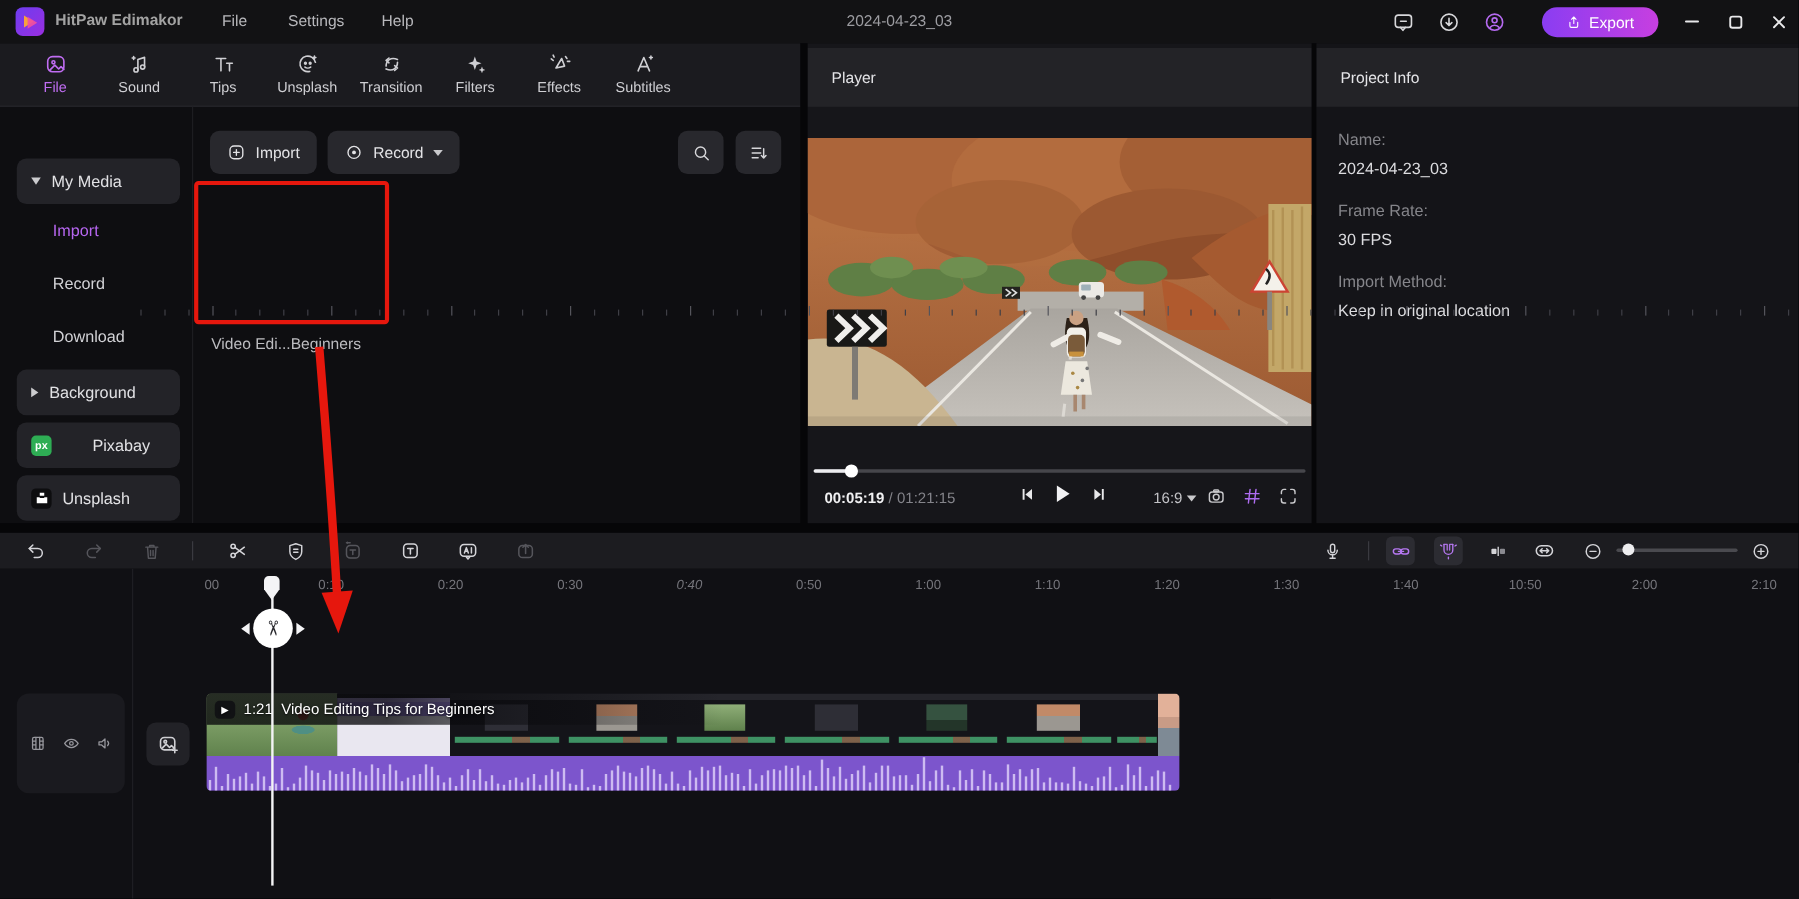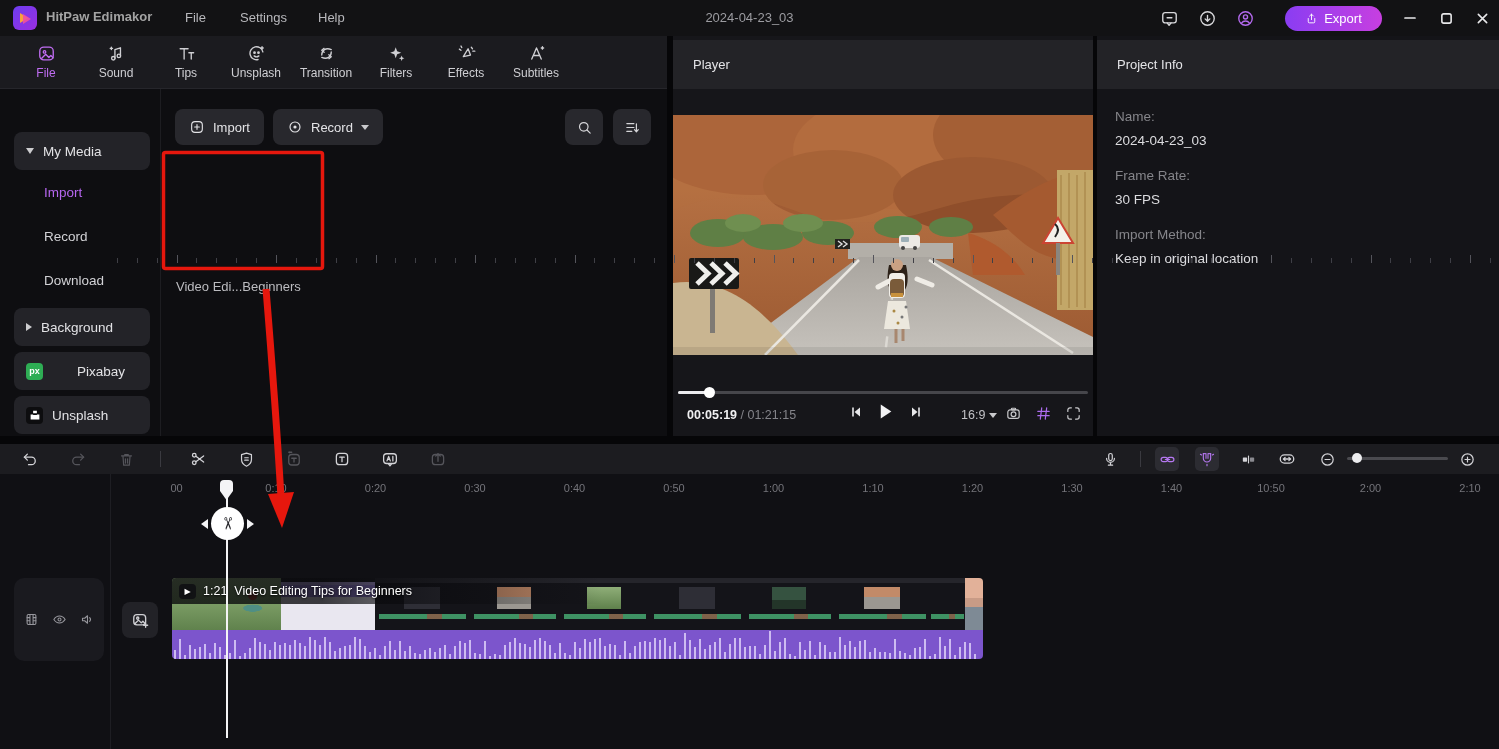--- a/index.html
+++ b/index.html
@@ -573,21 +573,21 @@
     </div>
   </div>
 
   <div id="timeline">
     <div id="tl-divider"></div>
     <div id="ruler" class="abs" style="left:0;top:0;width:1499px;height:32px;">
         <div class="rlabel" style="left: 176.5px;">00</div>
         <div class="rlabel" style="left: 276px;">0:10</div>
         <div class="rlabel" style="left: 375.5px;">0:20</div>
         <div class="rlabel" style="left: 475px;">0:30</div>
-        <div class="rlabel" style="left: 574.5px;">0:40</div>
+        <div class="rlabel" style="left: 574.5px; font-style: italic;">0:40</div>
         <div class="rlabel" style="left: 674px;">0:50</div>
         <div class="rlabel" style="left: 773.5px;">1:00</div>
         <div class="rlabel" style="left: 873px;">1:10</div>
         <div class="rlabel" style="left: 972.5px;">1:20</div>
         <div class="rlabel" style="left: 1072px;">1:30</div>
         <div class="rlabel" style="left: 1171.5px;">1:40</div>
         <div class="rlabel" style="left: 1271px;">10:50</div>
         <div class="rlabel" style="left: 1370.5px;">2:00</div>
         <div class="rlabel" style="left: 1470px;">2:10</div>
         <div class="tick" style="left: 116.8px;"></div>

